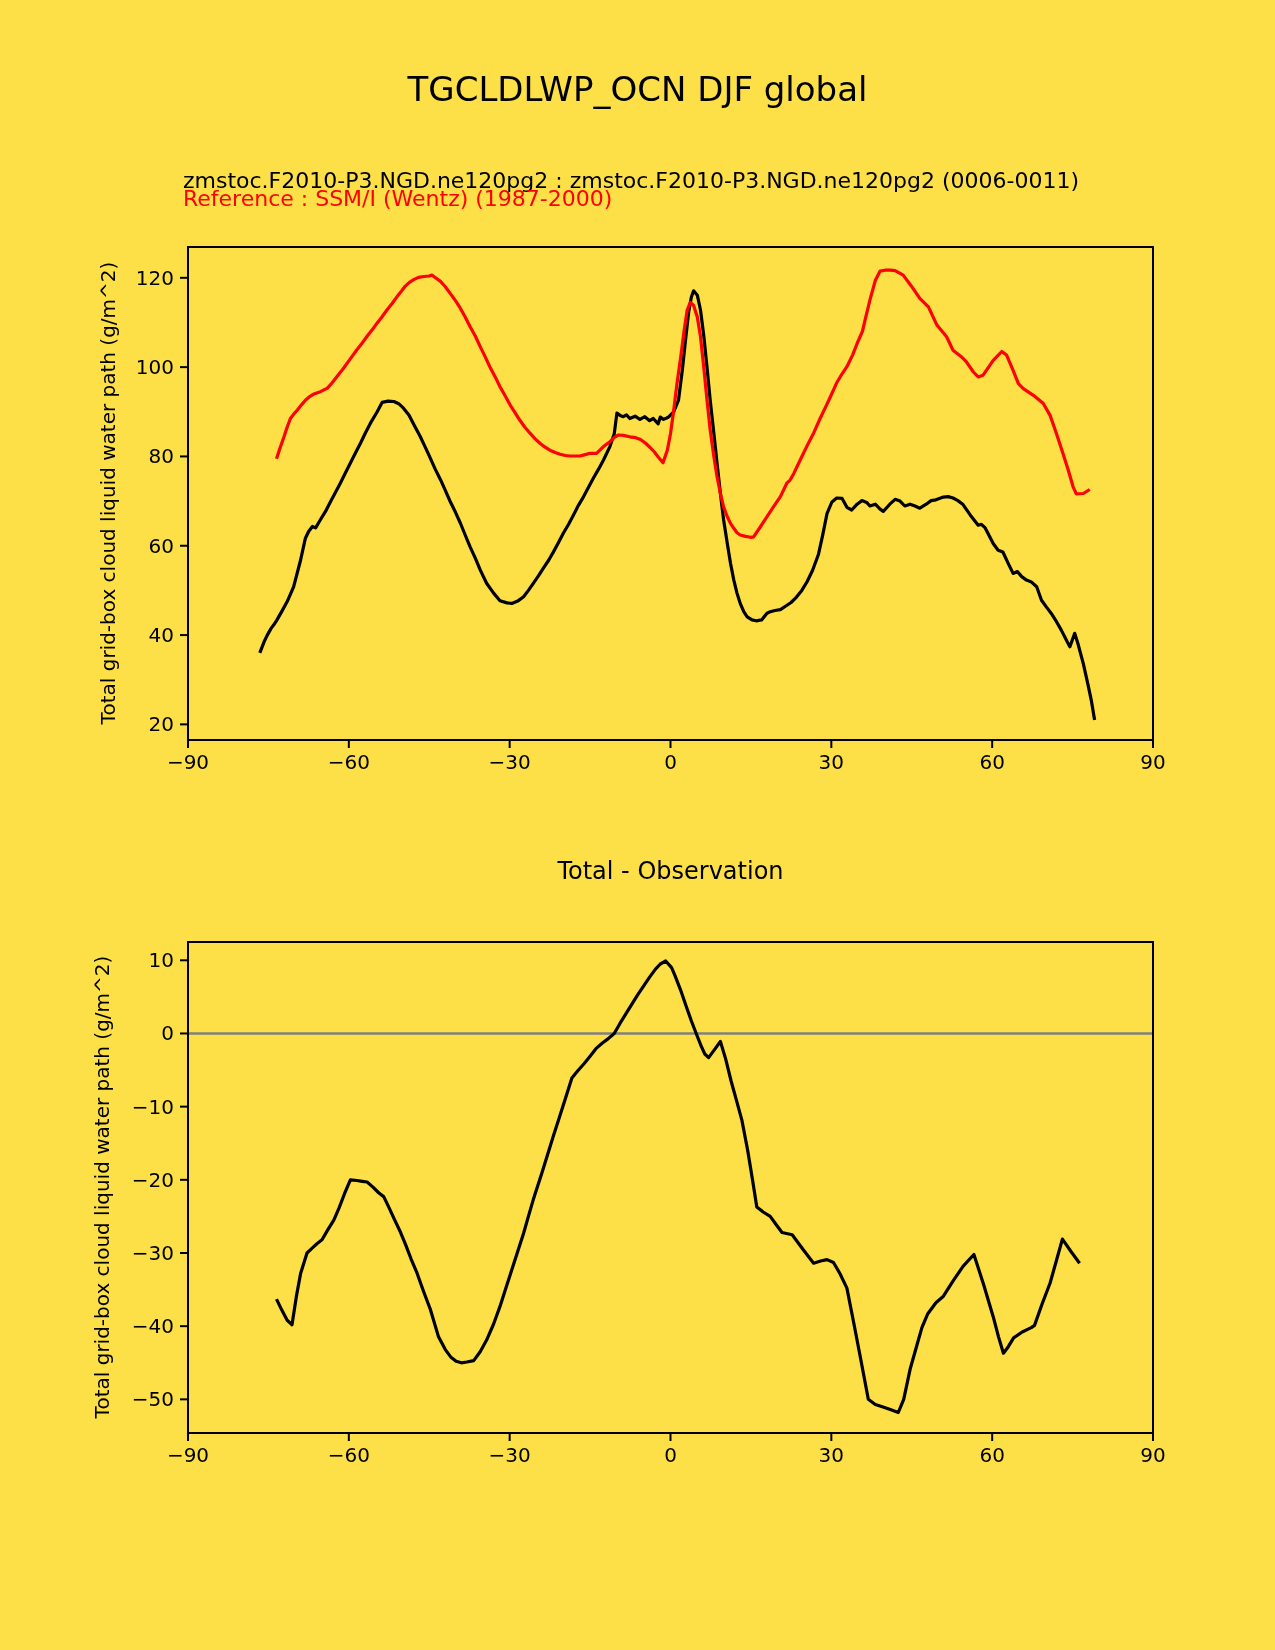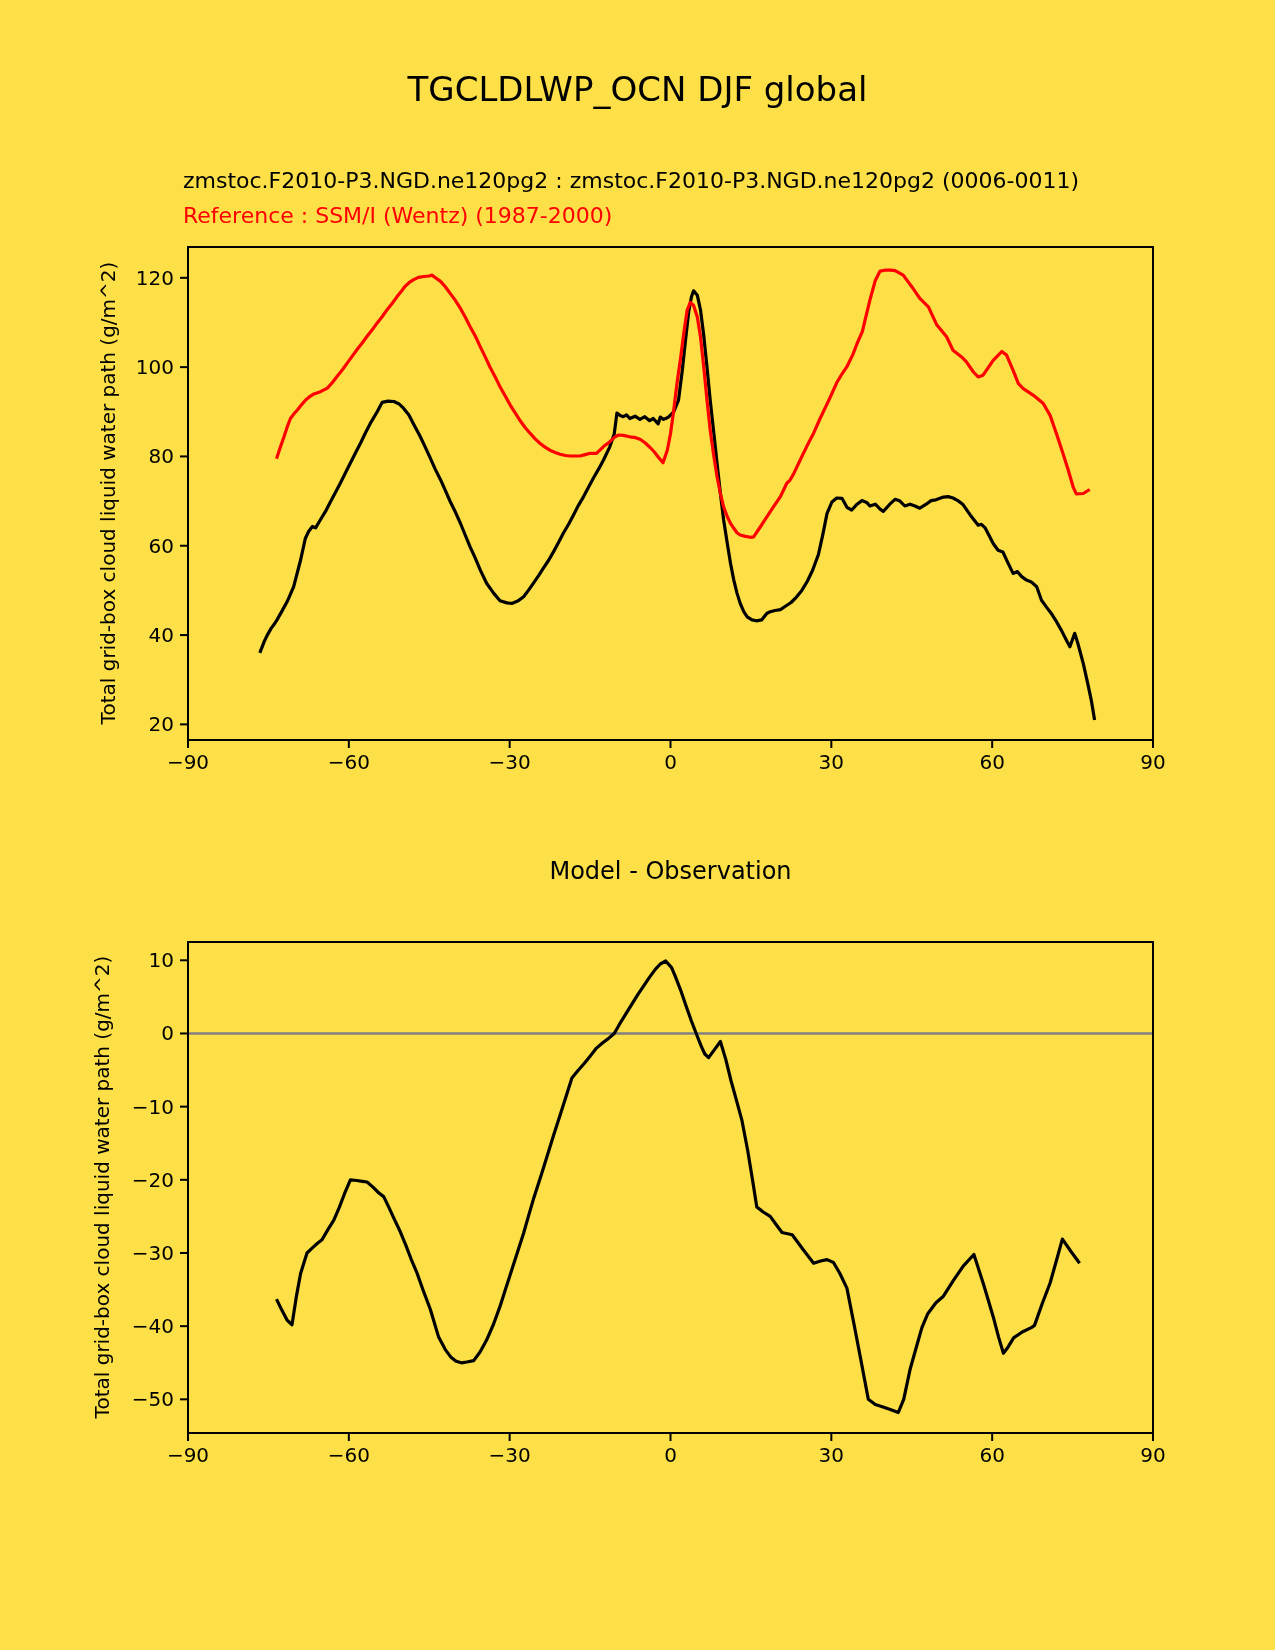--- a/index.html
+++ b/index.html
@@ -6,21 +6,21 @@
   .fig{
     position:relative;width:1275px;height:1650px;background:#fde047;
     font-family:"DejaVu Sans","Liberation Sans",sans-serif;color:#000;overflow:hidden;text-decoration:underline;
   }
   .suptitle{
     position:absolute;left:0;width:1275px;top:70px;text-align:center;
     font-size:34px;line-height:1.15;white-space:nowrap;
   }
   .subtitle{position:absolute;left:183px;font-size:22px;line-height:1.2;white-space:nowrap;}
   .subtitle-model{top:168px;}
-  .subtitle-ref{top:203px;color:#ff0000;}
+  .subtitle-ref{top:186px;color:#ff0000;}
   .chart-title{
     position:absolute;left:188px;width:965px;top:857px;text-align:center;
     font-size:24px;white-space:nowrap;
   }
   .ylabel{
     position:absolute;font-size:20px;white-space:nowrap;
     transform:translate(-50%,-50%) rotate(-90deg);
   }
   .ylabel-top{left:108px;top:493px;}
   .ylabel-bottom{left:102px;top:1187px;}
@@ -31,21 +31,21 @@
 <body>
 
 <div class="fig">
   <div class="suptitle">TGCLDLWP_OCN DJF global</div>
   <div class="subtitle subtitle-model">zmstoc.F2010-P3.NGD.ne120pg2 : zmstoc.F2010-P3.NGD.ne120pg2 (0006-0011)</div>
   <div class="subtitle subtitle-ref">Reference : SSM/I (Wentz) (1987-2000)</div>
 
   <div class="ylabel ylabel-top">Total grid-box cloud liquid water path (g/m^2)</div>
   <div class="ylabel ylabel-bottom">Total grid-box cloud liquid water path (g/m^2)</div>
 
-  <div class="chart-title">Model - Observation</div>
+  <div class="chart-title">Total - Observation</div>
 
   <svg class="plots" id="plots" width="1275" height="1650" viewBox="0 0 1275 1650">
       <g>
         <polyline points="259.8,652.9 264.1,641.8 267.3,635.1 271.1,628.4 273.8,624.8 277.0,619.9 281.8,611.4 287.2,601.6 293.6,586.8 300.6,560.0 305.4,538.2 308.6,531.5 312.4,526.5 315.6,527.9 320.4,519.8 325.8,510.9 330.6,501.5 335.4,492.6 340.3,483.2 345.6,472.5 350.4,463.1 355.3,453.3 360.6,443.0 365.5,432.8 370.3,423.4 377.2,411.8 382.1,402.4 388.0,401.1 393.9,401.5 398.7,403.7 403.5,408.2 408.9,414.9 414.2,425.2 420.1,436.3 425.0,446.6 430.3,458.2 435.1,468.9 440.5,479.7 445.3,490.4 450.2,501.5 455.5,512.3 460.3,523.0 465.2,535.0 470.0,546.6 475.4,558.3 480.2,569.9 486.6,583.3 493.6,593.1 500.0,600.7 507.0,602.9 511.8,603.4 517.7,601.1 523.6,596.7 528.4,590.4 533.3,583.3 538.6,575.7 543.4,568.1 548.8,560.0 553.6,551.6 558.5,542.6 563.3,533.2 568.6,524.3 573.5,514.9 578.3,505.6 583.6,496.6 588.5,487.2 593.3,478.3 598.7,468.9 603.5,460.0 609.9,446.6 614.2,434.1 616.9,413.1 620.1,415.4 623.3,416.7 626.5,414.9 629.8,418.5 635.1,416.2 639.9,419.4 644.8,416.7 649.6,420.7 653.3,418.5 656.6,422.1 658.2,423.8 660.3,417.1 663.5,419.4 666.7,418.0 668.4,417.1 673.7,411.8 678.5,400.2 682.3,370.3 685.5,340.3 688.7,311.8 691.4,297.0 693.6,290.8 697.3,295.2 700.5,310.0 703.7,335.0 707.0,367.1 710.2,400.2 713.9,433.7 717.1,463.6 720.4,493.5 723.6,519.8 727.3,543.5 730.5,563.2 733.8,580.1 737.0,593.1 740.2,603.4 743.9,611.8 747.2,616.8 752.0,619.9 756.3,620.8 761.6,619.9 767.0,613.2 770.2,611.8 775.0,610.5 780.4,609.6 785.8,606.0 791.1,602.5 796.5,597.1 801.8,590.4 807.2,581.5 812.6,570.3 818.5,554.2 822.8,534.6 827.0,513.6 831.9,502.0 836.7,498.0 842.1,498.4 846.9,507.3 851.7,510.0 857.1,504.2 861.9,500.6 866.7,502.4 869.9,506.0 875.3,504.2 880.1,509.1 883.3,511.4 889.8,504.2 895.1,499.3 900.0,501.1 904.8,506.0 910.1,504.2 915.0,506.0 919.8,508.2 926.2,504.2 931.1,500.6 935.9,499.8 943.4,497.1 948.2,496.6 953.0,498.0 957.9,500.6 962.7,504.2 970.2,514.9 978.2,525.2 981.4,524.3 985.2,527.9 993.2,543.5 998.1,550.2 1002.9,552.0 1008.3,563.6 1013.1,573.4 1017.4,571.6 1021.7,576.6 1026.5,580.1 1031.3,581.9 1036.7,586.8 1041.5,600.2 1046.3,606.9 1051.1,613.2 1056.5,621.7 1061.3,630.1 1067.2,641.8 1069.9,646.7 1074.7,633.3 1077.9,643.5 1083.3,663.6 1088.1,685.1 1091.3,700.3 1094.6,719.9" fill="none" stroke="#000000" stroke-width="3.2" stroke-linejoin="round" stroke-linecap="butt"></polyline>
         <polyline points="276.5,458.7 280.2,447.5 284.0,436.8 287.2,427.0 290.4,418.5 294.1,413.6 297.4,410.0 301.7,404.6 305.4,400.2 309.7,396.6 314.0,393.9 320.4,391.7 327.4,388.1 332.2,382.8 337.0,376.5 342.4,369.8 347.2,363.1 352.1,356.4 356.9,349.7 362.2,343.0 367.1,336.3 372.4,329.6 377.2,322.9 382.1,316.7 386.9,310.0 392.3,303.3 397.1,296.6 401.4,291.2 405.1,286.3 409.4,282.3 413.7,279.6 418.5,277.4 423.9,276.5 429.3,276.0 431.9,275.1 436.2,278.3 440.5,281.4 445.3,286.7 450.2,293.4 455.5,300.6 460.3,308.2 465.2,317.1 470.0,326.5 475.4,336.3 480.2,346.6 485.0,356.4 489.8,366.7 495.2,376.9 500.0,386.8 505.4,396.2 510.2,405.1 515.0,412.7 519.9,420.3 524.7,427.0 530.0,433.2 534.9,438.6 540.2,443.5 545.0,447.1 549.9,450.2 555.2,452.4 560.1,454.2 565.4,455.5 570.2,456.0 575.1,456.0 579.9,456.0 585.3,454.6 590.1,453.3 596.5,453.3 603.5,446.6 609.9,441.7 614.7,437.2 618.5,435.0 623.3,435.4 629.8,436.8 635.7,437.7 640.5,439.5 645.3,443.0 650.1,447.5 654.4,452.0 658.2,456.9 663.0,462.7 667.3,450.2 670.5,433.7 673.7,410.4 676.9,384.1 680.7,357.3 683.9,332.3 687.1,310.4 690.3,302.4 693.6,305.5 697.3,317.1 700.5,336.8 703.7,366.7 707.0,400.2 710.2,430.1 713.9,456.9 717.1,477.0 720.4,493.5 723.6,506.9 727.3,516.7 730.5,523.4 733.8,528.3 737.0,532.8 740.2,535.0 745.6,536.4 750.4,537.3 753.6,536.8 760.6,526.5 767.0,516.7 773.4,506.9 780.4,496.6 786.8,483.2 790.1,480.1 793.8,473.4 800.2,460.0 806.7,446.6 813.6,433.2 820.1,418.5 826.5,405.1 830.3,397.0 836.7,382.8 842.1,373.8 846.9,366.7 852.8,354.6 857.1,343.5 862.4,331.4 865.1,319.8 869.9,300.1 875.3,280.5 880.1,271.1 884.9,270.2 890.3,270.2 895.1,270.7 903.2,275.1 911.8,286.7 919.8,298.4 928.4,306.8 936.9,325.1 946.6,336.8 953.0,350.2 961.6,356.9 966.4,361.8 973.4,372.0 978.2,376.9 983.1,375.2 993.2,360.4 1001.8,351.5 1006.6,355.1 1013.1,370.3 1018.4,383.6 1023.3,388.6 1033.4,395.3 1043.1,403.3 1050.1,415.4 1056.5,433.7 1062.9,453.3 1068.3,470.3 1073.1,486.8 1076.3,493.9 1083.3,493.5 1089.7,489.5" fill="none" stroke="#ff0000" stroke-width="3.2" stroke-linejoin="round" stroke-linecap="butt"></polyline>
         <rect x="188" y="247" width="965" height="493" fill="none" stroke="#000000" stroke-width="2"></rect>
         <line x1="188" x2="188" y1="740" y2="748" stroke="#000000" stroke-width="2"></line>
         <text x="188" y="754" text-anchor="middle" dominant-baseline="hanging" font-size="20" fill="#000000">−90</text>
         <line x1="348.8333333333333" x2="348.8333333333333" y1="740" y2="748" stroke="#000000" stroke-width="2"></line>
         <text x="348.8333333333333" y="754" text-anchor="middle" dominant-baseline="hanging" font-size="20" fill="#000000">−60</text>

